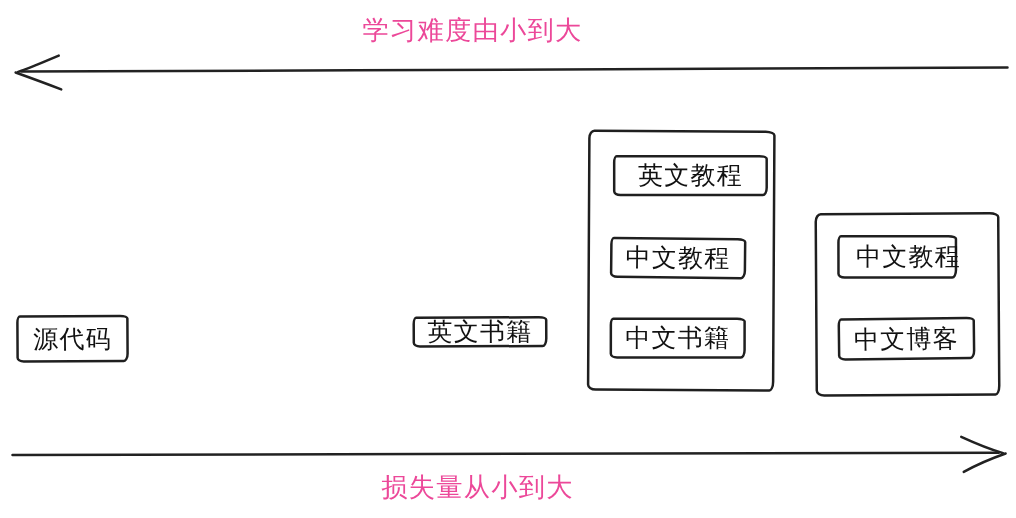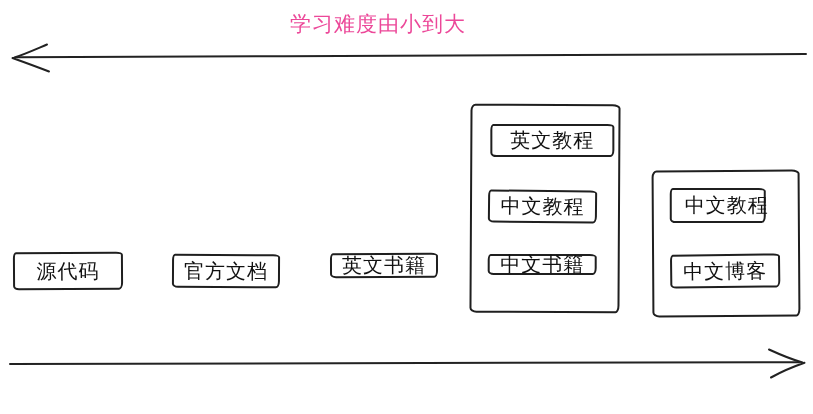--- a/index.html
+++ b/index.html
@@ -67,39 +67,37 @@
       <path d="M806,54 C560,55.5 280,56.2 17,57.2"></path>
       <path d="M47,44.5 C34,50 24,54.5 14.5,57.5 M12.5,58 C25,62.5 36,66.5 49,71.5"></path>
     </g>
     <g fill="none" stroke="#222222" stroke-width="2" stroke-linecap="round">
       <path d="M10,364 C300,362.8 560,362.2 799,362.2"></path>
       <path d="M769,349.5 C781,355 792,359.5 802.5,362.5 M804.5,362.8 C791,367.5 781,372 771,377.5"></path>
     </g>
   </svg>
 
   <div class="axis-label" style="left:290px; top:10px; width:170px;">学习难度由小到大</div>
+  <div class="axis-label" style="left:302px; top:376px; width:160px;">损失量从小到大</div>
 
-  <div class="sketch-box r1" style="left:13px; top:252px; width:110px; height:38px;">
+  <div class="sketch-box r1" style="left:13px; top:252px; width:90px; height:38px;">
     <span>源代码</span>
-  </div>
-  <div class="sketch-box r2" style="left:172px; top:254px; width:108px; height:34px;">
-    <span>官方文档</span>
   </div>
   <div class="sketch-box r3" style="left:330px; top:253px; width:108px; height:25px;">
     <span>英文书籍</span>
   </div>
 
   <div class="group-box r2" style="left:470px; top:104px; width:150px; height:209px;">
     <div class="sketch-box r1" style="left:18px; top:18px; width:124px; height:33px;">
       <span>英文教程</span>
     </div>
     <div class="sketch-box r2" style="left:16px; top:84px; width:109px; height:33px;">
       <span>中文教程</span>
     </div>
-    <div class="sketch-box r3" style="left:16px; top:148px; width:109px; height:21px;">
+    <div class="sketch-box r3" style="left:16px; top:148px; width:109px; height:33px;">
       <span>中文书籍</span>
     </div>
   </div>
 
   <div class="group-box r1" style="left:652px; top:170px; width:148px; height:147px;">
     <div class="sketch-box r2" style="left:16px; top:16px; width:96px; height:35px;padding-left:18px;">
       <span>中文教程</span>
     </div>
     <div class="sketch-box r1" style="left:16px; top:82px; width:110px; height:34px;">
       <span>中文博客</span>

